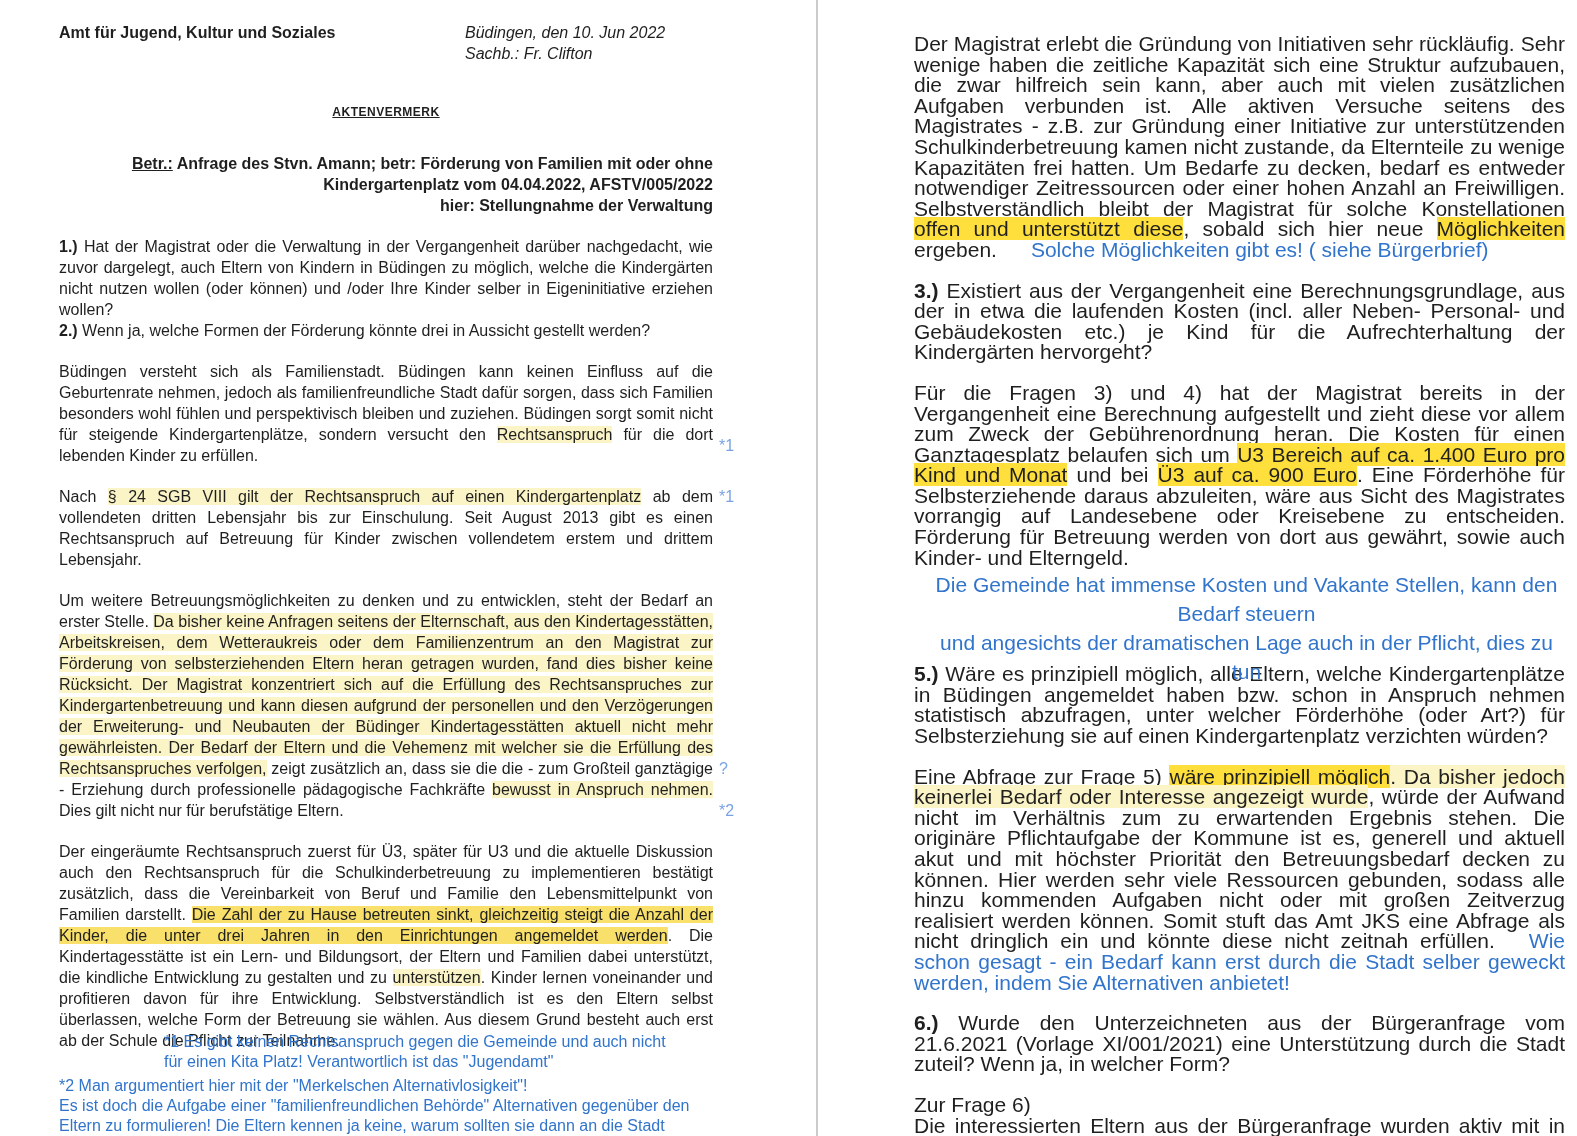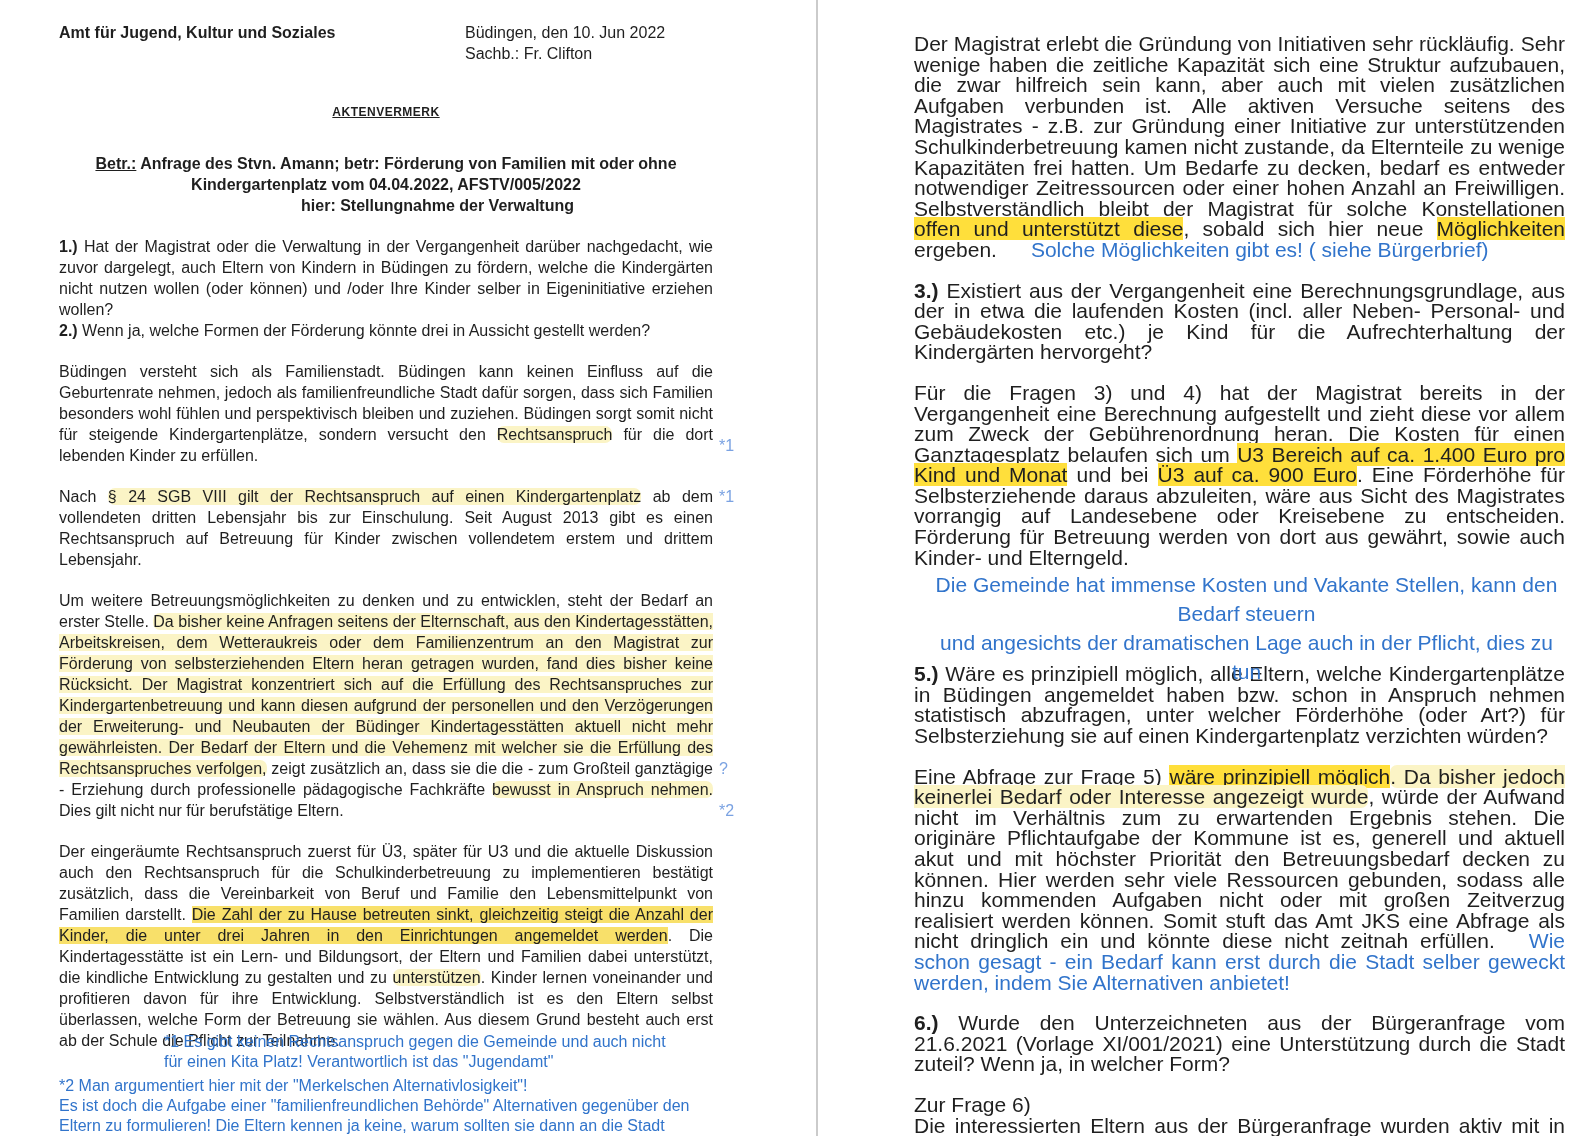--- a/index.html
+++ b/index.html
@@ -17,28 +17,28 @@
     background: var(--divider-gray, #cbcbcb);
   }
 
   .col { position: absolute; font-size: 16px; line-height: 21px; }
   .col-left  { left: 27px;  top: 22px; width: 654px; }
   .col-right { left: 882px; top: 34px; width: 651px; font-size: 21px; line-height: 20.6px; }
 
   
   .doc-header { display: grid; grid-template-columns: 406px auto; }
   .office { font-weight: bold; }
-  .date-block div { line-height: 21px; }
+  .date-block div { line-height: 21px; font-style: italic; }
 
   .doc-title {
     text-align: center; font-weight: bold; font-size: 12px;
     text-decoration: underline; letter-spacing: .5px;
     margin-top: 38px;
   }
-  .betreff { margin-top: 30px; font-weight: bold; text-align: center; }
+  .betreff { margin-top: 30px; font-weight: bold; text-align: right; }
   .betreff .lbl { text-decoration: underline; }
   .betreff-hier { margin-left: 103px; font-weight: bold; }
 
   
   .para { text-align: justify; margin: 20px 0 0 0; position: relative; }
   .para.m0 { margin-top: 0; }
   .para.note-block {
     white-space: pre-wrap; text-align: left;
     color: var(--annotation-blue, #3174cb); line-height: 20px;
   }
@@ -47,21 +47,21 @@
   .para.overlay {
     white-space: pre-wrap; text-align: center;
     color: var(--annotation-blue, #3174cb);
     line-height: 29px; margin: 2px 0 -40px 14px;
     position: relative; z-index: 2;
   }
   .para.q5 { margin-top: 18px; }
 
   
   .s-b   { font-weight: bold; }
-  .s-hl  { background: var(--highlight-pale, #fbf4c6); border-radius: 7px; }
+  .s-hl  { background: var(--highlight-pale, #fbf4c6); }
   .s-hlm { background: var(--highlight-medium, #f8e06a); }
   .s-hlb { background: var(--highlight-bright, #ffdf3b); }
   .s-blue{ color: var(--annotation-blue, #3174cb); }
   .s-gap { margin-left: 34px; }
 
   .margin-note {
     position: absolute; right: -46px; width: 40px;
     color: var(--margin-note-blue, #7aa2e2);
     font-size: 16px; text-align: left; white-space: nowrap;
   }
@@ -82,21 +82,21 @@
     </div>
 
     <div class="doc-title">AKTENVERMERK</div>
 
     <div class="betreff">
       <span class="lbl">Betr.:</span><span> Anfrage des Stvn. Amann; betr: Förderung von Familien mit oder ohne Kindergartenplatz vom 04.04.2022, AFSTV/005/2022</span>
       <div class="betreff-hier">hier: Stellungnahme der Verwaltung</div>
     </div>
 
     <div id="left-blocks">
-        <div class="para"><span class="s-b">1.)</span><span> Hat der Magistrat oder die Verwaltung in der Vergangenheit darüber nachgedacht, wie zuvor dargelegt, auch Eltern von Kindern in Büdingen zu fördern, welche die Kindergärten nicht nutzen wollen (oder können) und /oder Ihre Kinder selber in Eigeninitiative erziehen wollen?</span></div>
+        <div class="para"><span class="s-b">1.)</span><span> Hat der Magistrat oder die Verwaltung in der Vergangenheit darüber nachgedacht, wie zuvor dargelegt, auch Eltern von Kindern in Büdingen zu möglich, welche die Kindergärten nicht nutzen wollen (oder können) und /oder Ihre Kinder selber in Eigeninitiative erziehen wollen?</span></div>
         <div class="para m0"><span class="s-b">2.)</span><span> Wenn ja, welche Formen der Förderung könnte drei in Aussicht gestellt werden?</span></div>
         <div class="para"><span>Büdingen versteht sich als Familienstadt. Büdingen kann keinen Einfluss auf die Geburtenrate nehmen, jedoch als familienfreundliche Stadt dafür sorgen, dass sich Familien besonders wohl fühlen und perspektivisch bleiben und zuziehen. Büdingen sorgt somit nicht für steigende Kindergartenplätze, sondern versucht den </span><span class="s-hl">Rechtsanspruch</span><span> für die dort lebenden Kinder zu erfüllen.</span><span class="margin-note" style="top: 73.5px;">*1</span></div>
         <div class="para"><span>Nach </span><span class="s-hl">§ 24 SGB VIII gilt der Rechtsanspruch auf einen Kindergartenplatz</span><span> ab dem vollendeten dritten Lebensjahr bis zur Einschulung. Seit August 2013 gibt es einen Rechtsanspruch auf Betreuung für Kinder zwischen vollendetem erstem und drittem Lebensjahr.</span><span class="margin-note" style="top: 0px;">*1</span></div>
         <div class="para"><span>Um weitere Betreuungsmöglichkeiten zu denken und zu entwicklen, steht der Bedarf an erster Stelle. </span><span class="s-hl">Da bisher keine Anfragen seitens der Elternschaft, aus den Kindertagesstätten, Arbeitskreisen, dem Wetteraukreis oder dem Familienzentrum an den Magistrat zur Förderung von selbsterziehenden Eltern heran getragen wurden, fand dies bisher keine Rücksicht. Der Magistrat konzentriert sich auf die Erfüllung des Rechtsanspruches zur Kindergartenbetreuung und kann diesen aufgrund der personellen und den Verzögerungen der Erweiterung- und Neubauten der Büdinger Kindertagesstätten aktuell nicht mehr gewährleisten. Der Bedarf der Eltern und die Vehemenz mit welcher sie die Erfüllung des Rechtsanspruches verfolgen,</span><span> zeigt zusätzlich an, dass sie die die - zum Großteil ganztägige - Erziehung durch professionelle pädagogische Fachkräfte </span><span class="s-hl">bewusst in Anspruch nehmen.</span><span> Dies gilt nicht nur für berufstätige Eltern.</span><span class="margin-note" style="top: 168px;">?</span><span class="margin-note" style="top: 210px;">*2</span></div>
         <div class="para"><span>Der eingeräumte Rechtsanspruch zuerst für Ü3, später für U3 und die aktuelle Diskussion auch den Rechtsanspruch für die Schulkinderbetreuung zu implementieren bestätigt zusätzlich, dass die Vereinbarkeit von Beruf und Familie den Lebensmittelpunkt von Familien darstellt. </span><span class="s-hlm">Die Zahl der zu Hause betreuten sinkt, gleichzeitig steigt die Anzahl der Kinder, die unter drei Jahren in den Einrichtungen angemeldet werden</span><span>. Die Kindertagesstätte ist ein Lern- und Bildungsort, der Eltern und Familien dabei unterstützt, die kindliche Entwicklung zu gestalten und zu </span><span class="s-hl">unterstützen</span><span>. Kinder lernen voneinander und profitieren davon für ihre Entwicklung. Selbstverständlich ist es den Eltern selbst überlassen, welche Form der Betreuung sie wählen. Aus diesem Grund besteht auch erst ab der Schule die Pflicht zur Teilnahme.</span></div>
         <div class="para note-block indent-note"><span class="s-blue">*1 Es gibt keinen Rechtsanspruch gegen die Gemeinde und auch nicht
 für einen Kita Platz! Verantwortlich ist das "Jugendamt"</span></div>
         <div class="para note-block note2"><span class="s-blue">*2 Man argumentiert hier mit der "Merkelschen Alternativlosigkeit"!
 Es ist doch die Aufgabe einer "familienfreundlichen Behörde" Alternativen gegenüber den Eltern zu formulieren! Die Eltern kennen ja keine, warum sollten sie dann an die Stadt wenden?</span></div>
       </div>

